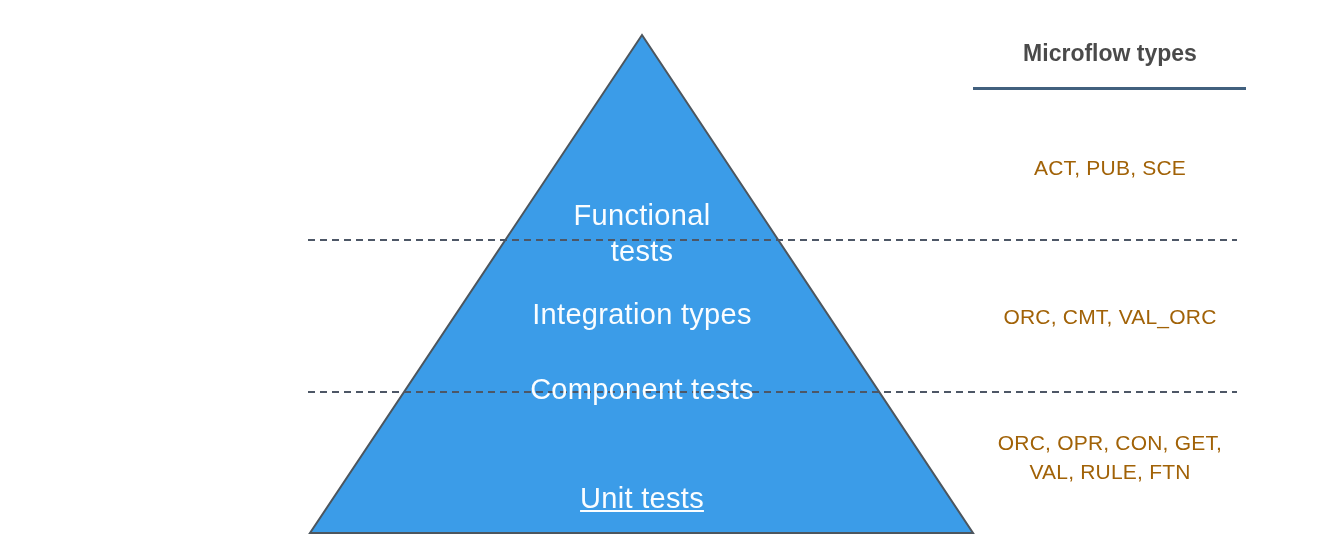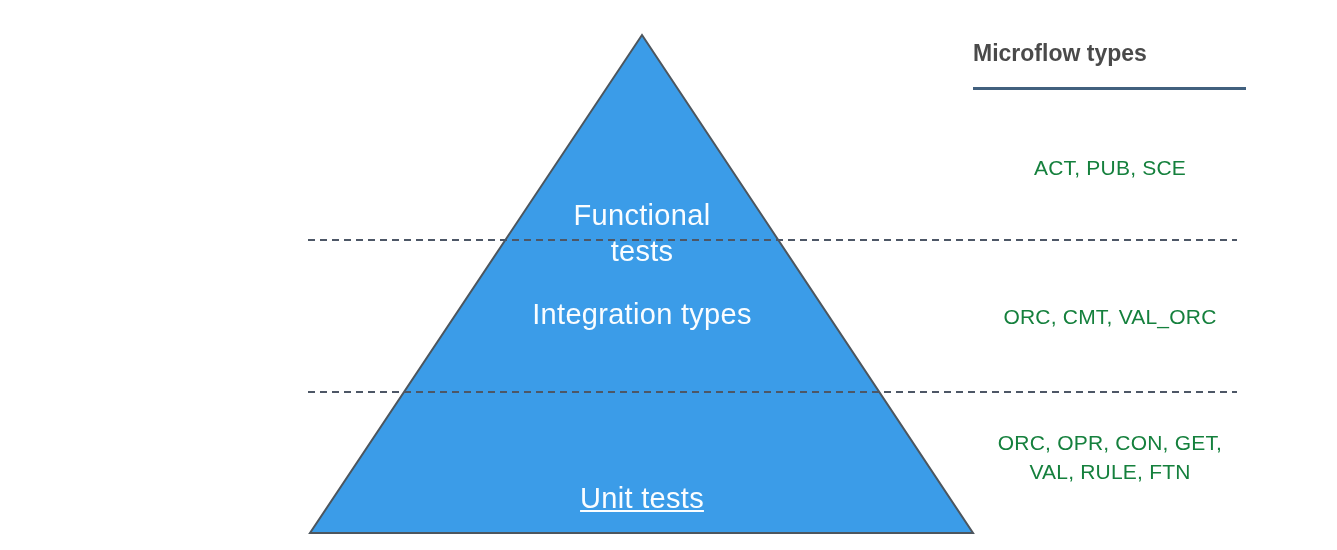--- a/index.html
+++ b/index.html
@@ -37,35 +37,35 @@
     margin-top: 34px;
   }
   .lvl-functional  { left: 552px; top: 163px; width: 180px; }
   .lvl-integration { left: 442px; top: 262px; width: 400px; }
   .lvl-component   { left: 442px; top: 337px; width: 400px; }
   .lvl-unit        { left: 442px; top: 446px; width: 400px; text-decoration: underline; }
 
   .mf-heading {
     position: absolute;
     left: 973px; top: 38px; width: 274px;
-    text-align: left;
+    text-align: center;
     color: #4a4a4a;
     font-size: 23px;
     font-weight: bold;
     line-height: 30px;
   }
   .mf-underline {
     position: absolute;
     left: 973px; top: 87px; width: 273px; height: 3px;
     background: #41607e;
   }
   .mf-group {
     position: absolute;
     text-align: center;
-    color: #15803d;
+    color: #a16207;
     font-size: 21px;
     font-weight: 300;
     line-height: 29px;
     letter-spacing: 0.2px;
   }
   .grp-functional  { left: 960px; top: 153px; width: 300px; }
   .grp-integration { left: 960px; top: 302px; width: 300px; }
   .grp-unit        { left: 990px; top: 428px; width: 240px; }
 </style>
 </head>
@@ -76,20 +76,21 @@
   <svg class="pyramid-svg" viewBox="0 0 1337 550" xmlns="http://www.w3.org/2000/svg">
     <polygon points="642,35 973,533 310,533"></polygon>
     <line x1="308" y1="240" x2="1237" y2="240"></line>
     <line x1="308" y1="392" x2="1237" y2="392"></line>
   </svg>
 
   <div class="pyr-label lvl-functional">Functional tests</div>
 
   <div class="pyr-label lvl-integration">Integration types</div>
 
+  <div class="pyr-label lvl-component">Component tests</div>
 
   <div class="pyr-label lvl-unit">Unit tests</div>
 
   <div class="mf-heading">Microflow types</div>
 
   <div class="mf-underline"></div>
 
   <div class="mf-group grp-functional">ACT, PUB, SCE</div>
 
   <div class="mf-group grp-integration">ORC, CMT, VAL_ORC</div>

